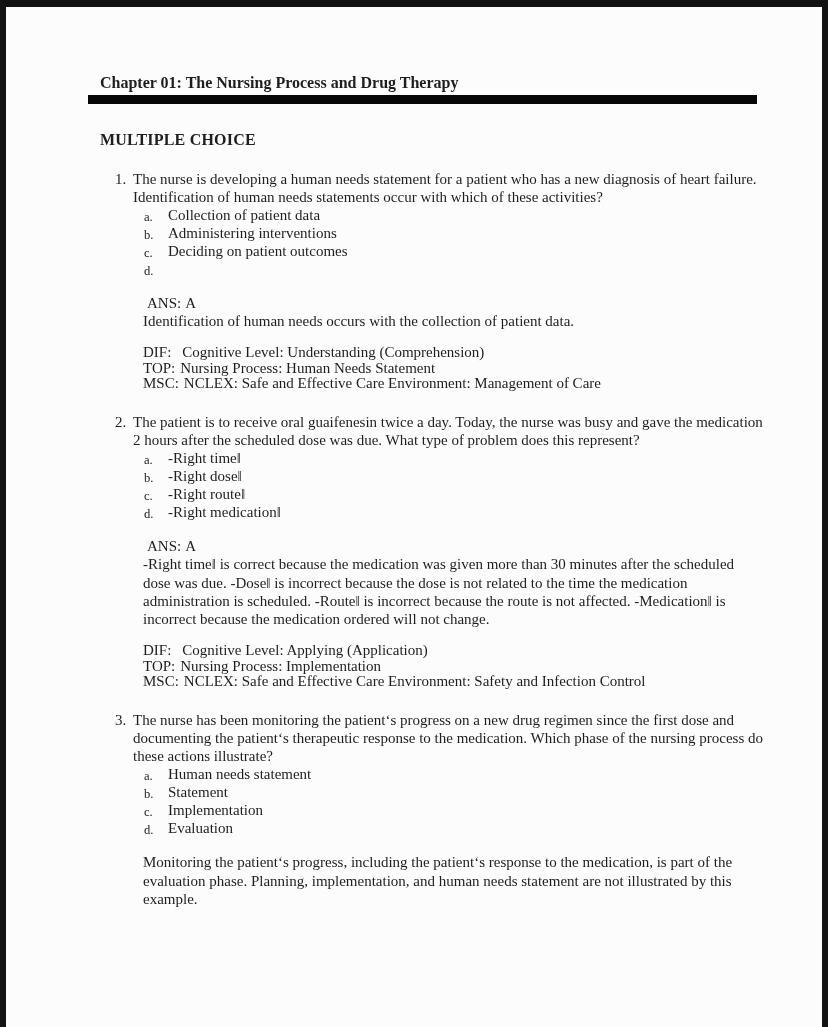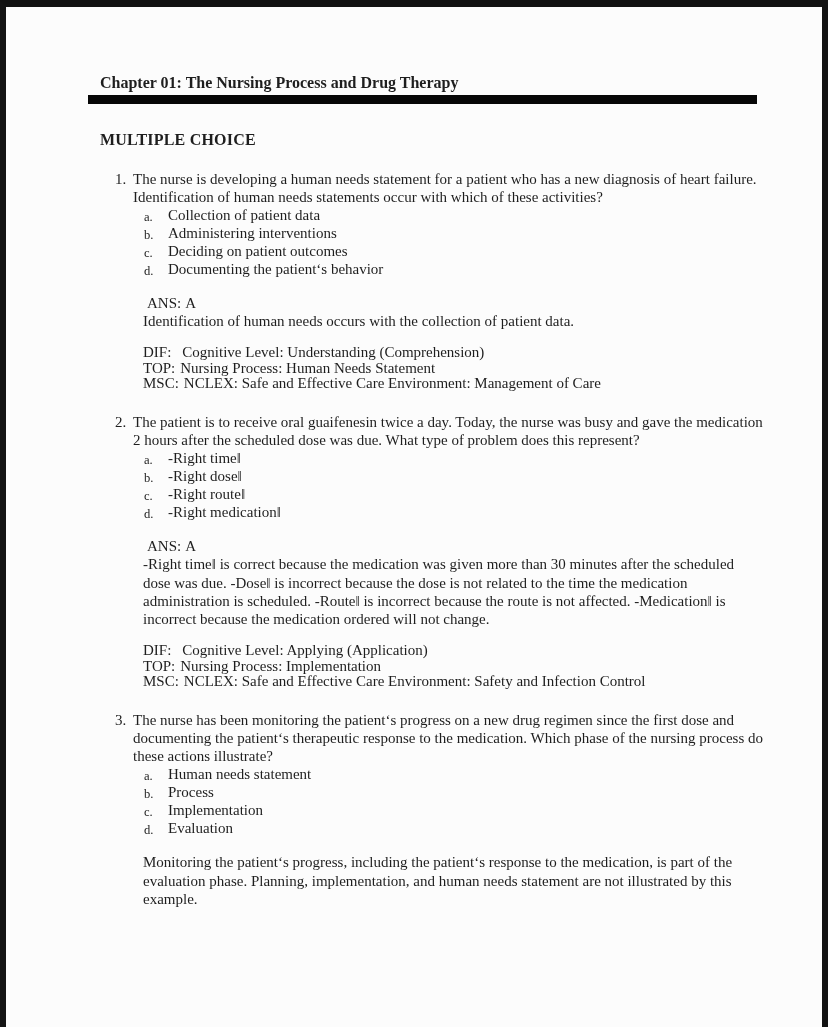--- a/index.html
+++ b/index.html
@@ -85,21 +85,20 @@
         <div class="opt">
           <span class="olet">b.</span>
           <span class="otext">Administering interventions</span>
         </div>
         <div class="opt">
           <span class="olet">c.</span>
           <span class="otext">Deciding on patient outcomes</span>
         </div>
         <div class="opt">
           <span class="olet">d.</span>
-          <span class="otext">Documenting the patient‘s behavior</span>
         </div>
       </div>
       <div class="answer">
         <div class="ans-line">
           <span class="ans-label">ANS:</span><span>A</span>
         </div>
         <div class="rationale">Identification of human needs occurs with the collection of patient data.</div>
         <div class="meta">
           <div class="meta-row">
             <span class="meta-label wide">DIF:</span><span>Cognitive Level: Understanding (Comprehension)</span>
@@ -161,21 +160,21 @@
         <span class="qnum">3.</span>
         <div class="qstem">The nurse has been monitoring the patient‘s progress on a new drug regimen since the first dose and documenting the patient‘s therapeutic response to the medication. Which phase of the nursing process do these actions illustrate?</div>
       </div>
       <div class="opts">
         <div class="opt">
           <span class="olet">a.</span>
           <span class="otext">Human needs statement</span>
         </div>
         <div class="opt">
           <span class="olet">b.</span>
-          <span class="otext">Process</span>
+          <span class="otext">Statement</span>
         </div>
         <div class="opt">
           <span class="olet">c.</span>
           <span class="otext">Implementation</span>
         </div>
         <div class="opt">
           <span class="olet">d.</span>
           <span class="otext">Evaluation</span>
         </div>
       </div>

